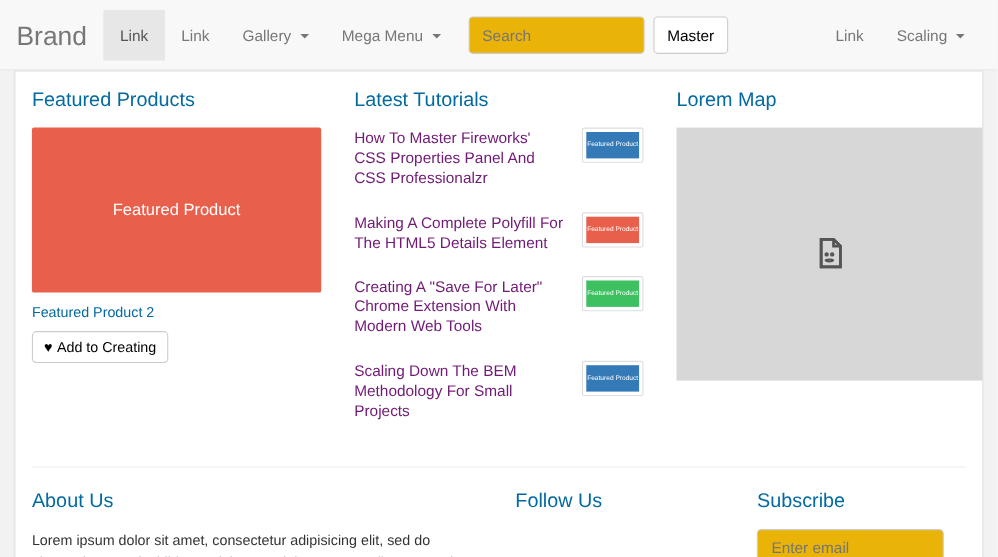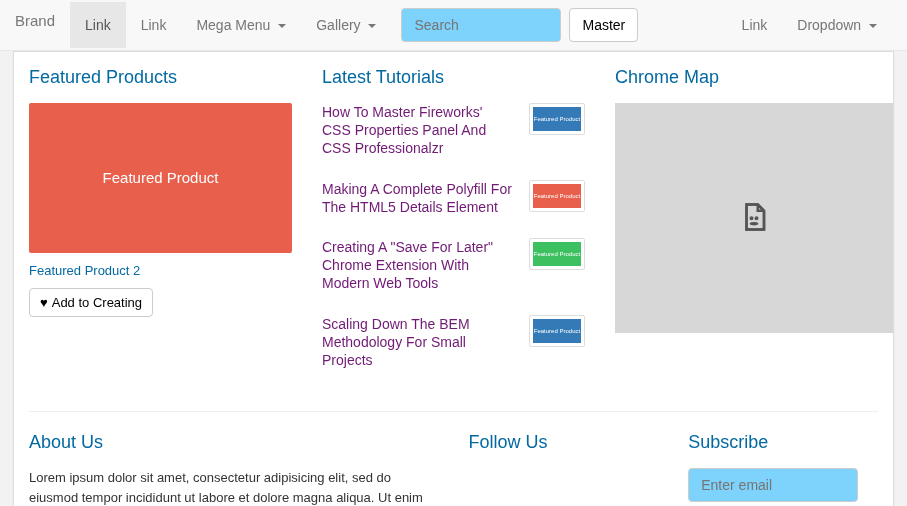--- a/index.html
+++ b/index.html
@@ -12,23 +12,23 @@
   }
   .navbar {
     background: #f8f8f8;
     border-bottom: 1px solid #e7e7e7;
     padding: 0 15px;
     display: flex;
     align-items: center;
     min-height: 50px;
   }
   .navbar-brand {
-    font-size: 15px;
+    font-size: 24px;
     color: #777;
-    padding: 6px 15px 15px 0;
+    padding: 20px 15px 15px 0;
     text-decoration: none;
   }
   .navbar-nav { display: flex; list-style: none; margin: 0; padding: 0; }
   .navbar-nav li a {
     color: #777;
     padding: 15px;
     display: block;
     text-decoration: none;
     font-size: 14px;
   }
@@ -41,21 +41,21 @@
     border-top: 4px solid;
     border-right: 4px solid transparent;
     border-left: 4px solid transparent;
   }
   .navbar-form { padding: 8px 10px; display: flex; gap: 8px; }
   .form-control {
     height: 34px;
     padding: 6px 12px;
     font-size: 14px;
     color: #555;
-    background: #7dd3fc;
+    background: #eab308;
     border: 1px solid #ccc;
     border-radius: 4px;
     width: 160px;
   }
   .btn {
     display: inline-block;
     padding: 6px 12px;
     font-size: 14px;
     border-radius: 4px;
     border: 1px solid #ccc;
@@ -122,36 +122,36 @@
 <nav class="navbar">
   <a class="navbar-brand">Brand</a>
   <ul class="navbar-nav">
     <li class="active">
         <a>Link</a>
       </li>
     <li>
         <a>Link</a>
       </li>
     <li>
+        <a><span>Gallery</span> <span class="caret"></span></a>
+      </li>
+    <li>
         <a><span>Mega Menu</span> <span class="caret"></span></a>
-      </li>
-    <li>
-        <a><span>Gallery</span> <span class="caret"></span></a>
       </li>
   </ul>
   <div class="navbar-form">
     <input class="form-control" placeholder="Search" style="">
     <button class="btn">Master</button>
   </div>
   <ul class="navbar-nav navbar-right">
     <li>
         <a>Link</a>
       </li>
     <li>
-        <a><span>Dropdown</span> <span class="caret"></span></a>
+        <a><span>Scaling</span> <span class="caret"></span></a>
       </li>
   </ul>
 </nav>
 
 <div class="container-panel">
   <div class="row">
     <div class="col-3">
       <h3>Featured Products</h3>
       <div class="featured-box">Featured Product</div>
       <div class="featured-caption">Featured Product 2</div>
@@ -183,21 +183,21 @@
       </div>
       <div class="tutorial-item">
         <a class="tutorial-link">Scaling Down The BEM Methodology For Small Projects</a>
         <div class="thumb t-blue">
             <div class="thumb-inner">Featured Product</div>
           </div>
       </div>
     </div>
 
     <div class="col-3">
-      <h3>Chrome Map</h3>
+      <h3>Lorem Map</h3>
       <div class="map-box">
         <span>
           <svg width="30" height="34" viewBox="0 0 24 24" fill="none" stroke="#555" stroke-width="2">
             <path d="M6 2h9l5 5v15H6z" fill="#d7d7d7"></path>
             <path d="M6 2h9l5 5v15H6z"></path>
             <path d="M15 2v5h5"></path>
             <circle cx="10" cy="13" r="0.6" fill="#555"></circle>
             <circle cx="14" cy="13" r="0.6" fill="#555"></circle>
             <path d="M9 18c1-1.5 5-1.5 6 0" stroke-width="1.5" transform="scale(1,-1) translate(0,-35)"></path>
             <path d="M9 17.5c1.5-1 4.5-1 6 0" stroke-width="1.5"></path>

